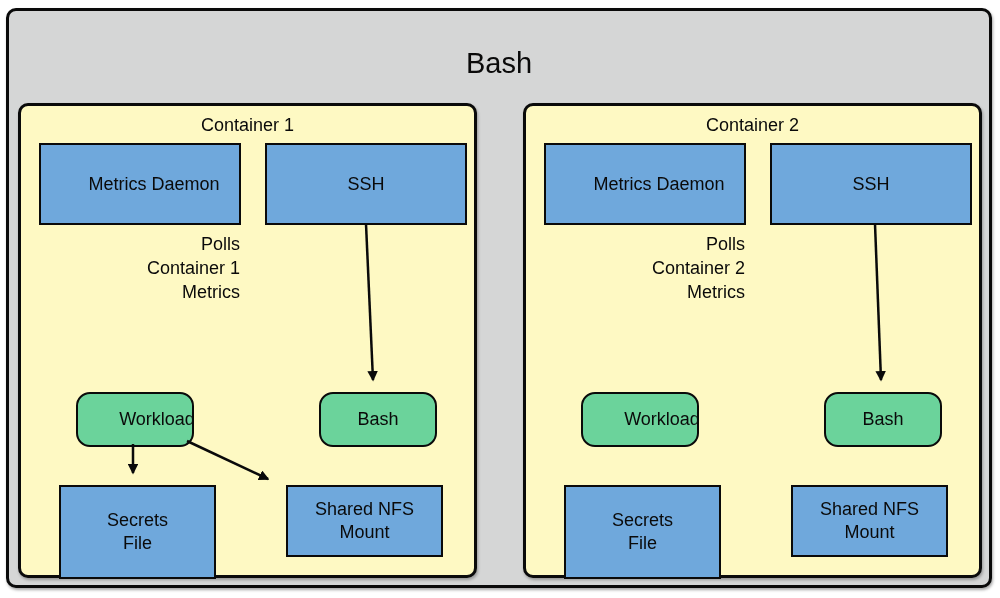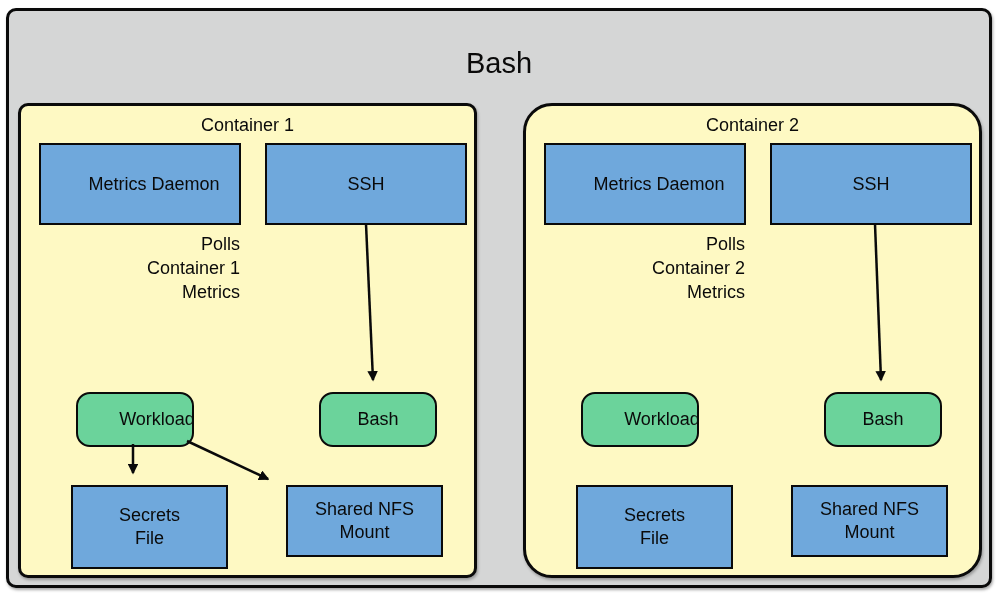--- a/index.html
+++ b/index.html
@@ -33,21 +33,21 @@
   .container-box {
     position: absolute;
     top: 103px;
     width: 459px; height: 475px;
     background: #fef9c3;
     border: 3px solid #0a0a0a;
     border-radius: 10px;
     box-shadow: 1px 2px 3px rgba(0,0,0,0.30);
   }
   .container-1 { left: 18px; }
-  .container-2 { left: 523px; border-radius: 29px; }
+  .container-2 { left: 523px; }
   .container-label {
     position: absolute;
     left: 0; top: 9px;
     width: 100%;
     text-align: center;
     font-size: 18px;
   }
   .node {
     position: absolute;
     display: flex;
@@ -58,21 +58,21 @@
     font-size: 18px;
     line-height: 23px;
     border: 2.5px solid #0a0a0a;
   }
   .blue-node { background: #6fa8dc; }
   .green-node { background: #6bd39b; border-radius: 14px; }
   .metrics-daemon { left: 18px;  top: 37px;  width: 202px; height: 82px; padding-left: 28px; }
   .ssh           { left: 244px; top: 37px;  width: 202px; height: 82px; }
   .workload      { left: 55px;  top: 286px; width: 118px; height: 55px; padding-left: 44px; }
   .bash          { left: 298px; top: 286px; width: 118px; height: 55px; }
-  .secrets       { left: 50px;  top: 379px; width: 157px; height: 84px; }
+  .secrets       { left: 38px;  top: 379px; width: 157px; height: 94px; }
   .nfs           { left: 265px; top: 379px; width: 157px; height: 72px; }
   .polls-text {
     position: absolute;
     left: 19px; top: 126px;
     width: 200px;
     text-align: right;
     font-size: 18px;
     line-height: 24px;
   }
   .arrow-layer {

